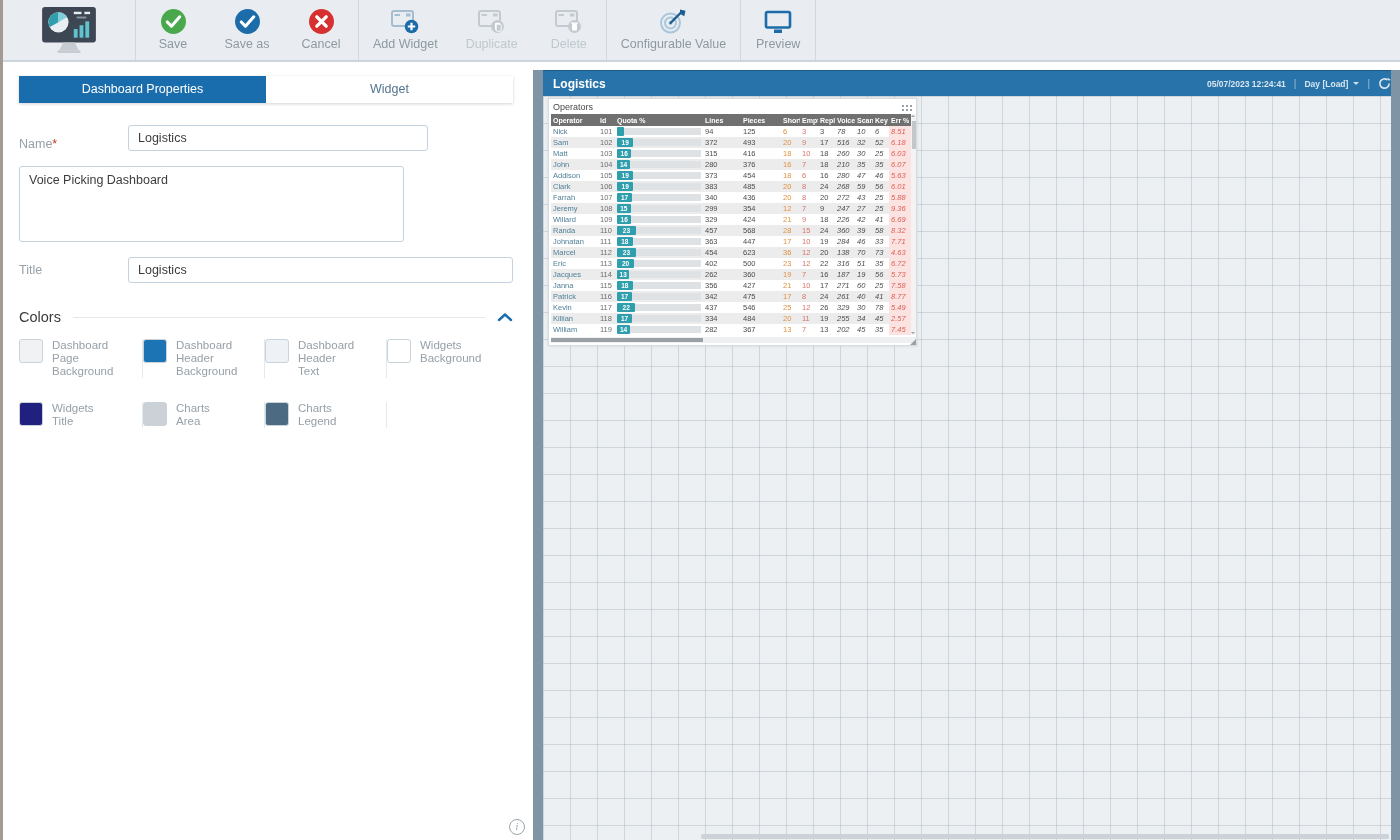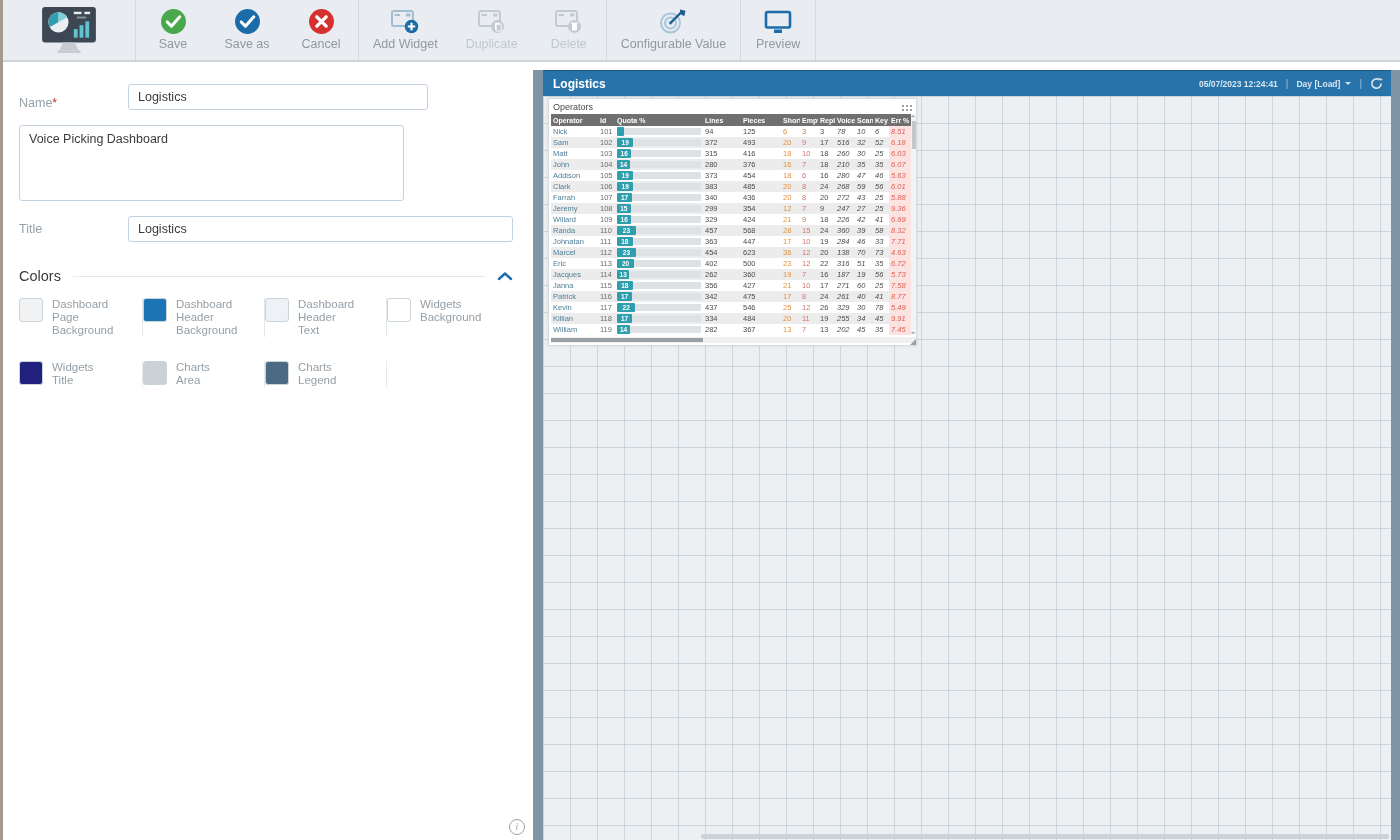--- a/index.html
+++ b/index.html
@@ -51,21 +51,21 @@
 
   
   .vdiv-left  { position:absolute; top:70px; left:530px; width:10px; bottom:0; background:#7f94a4; }
   .vdiv-right { position:absolute; top:70px; right:0; width:9px; bottom:0; background:#7f94a4; }
 
   
   .dash { position:absolute; top:70px; left:540px; right:9px; bottom:0; }
   .dash-header { height:26px; background:#2874aa; border-top:1px solid #1d5a85;
                  display:flex; align-items:center; color:#fff; }
   .dash-title { font-size:12px; font-weight:bold; padding-left:10px; flex:1; }
-  .dash-right { display:flex; align-items:center; gap:8px; padding-right:8px; }
+  .dash-right { display:flex; align-items:center; gap:8px; padding-right:0; }
   .dash-ts { font-size:8.5px; font-weight:bold; color:#d7e5f0; }
   .dash-pipe { color:rgba(255,255,255,.5); font-size:10px; }
   .dash-range { font-size:8.5px; font-weight:bold; color:#d7e5f0; display:flex; align-items:center; cursor:pointer; }
   .caret-down { width:0; height:0; border:3.5px solid transparent; border-top-color:#cfe0ec;
                 margin:3px 0 0 5px; }
   .refresh-btn { cursor:pointer; display:flex; }
 
   .canvas { position:absolute; top:26px; left:0; right:0; bottom:0; background:#edf0f3;
             background-image:
               linear-gradient(to right, rgba(168,182,193,.45) 1px, transparent 1px),
@@ -223,20 +223,24 @@
               <rect x="11" y="20.5" width="8" height="3.5" fill="#1b6ca8"></rect>
             </svg>
           </span>
           <span class="tb-label">Preview</span>
         </div>
         <div class="tb-sep"></div>
       </div>
   </div>
 
   <div class="panel">
+    <div class="tabs">
+      <div class="tab active">Dashboard Properties</div>
+      <div class="tab">Widget</div>
+    </div>
 
     <div class="frow name-row">
       <div class="flabel"><span>Name</span><span class="req">*</span></div>
       <input class="inp name" value="Logistics" style="">
     </div>
 
     <div class="frow desc-row">
       <textarea class="inp" style="">Voice Picking Dashboard</textarea>
     </div>
 
@@ -685,21 +689,21 @@
                     </div>
                   </td>
                   <td class="c-num">334</td>
                   <td class="c-num">484</td>
                   <td class="c-shorts">20</td>
                   <td class="c-empty">11</td>
                   <td class="c-repl">19</td>
                   <td class="c-it">255</td>
                   <td class="c-it">34</td>
                   <td class="c-it">45</td>
-                  <td class="c-err">9.91</td>
+                  <td class="c-err">2.57</td>
                 </tr>
                 <tr class="">
                   <td class="c-op">William</td>
                   <td class="c-id">119</td>
                   <td class="c-quota">
                     <div class="qwrap">
                       <div class="qtrack"></div>
                       <div class="qbadge" style="width:13.1px">14</div>
                     </div>
                   </td>

